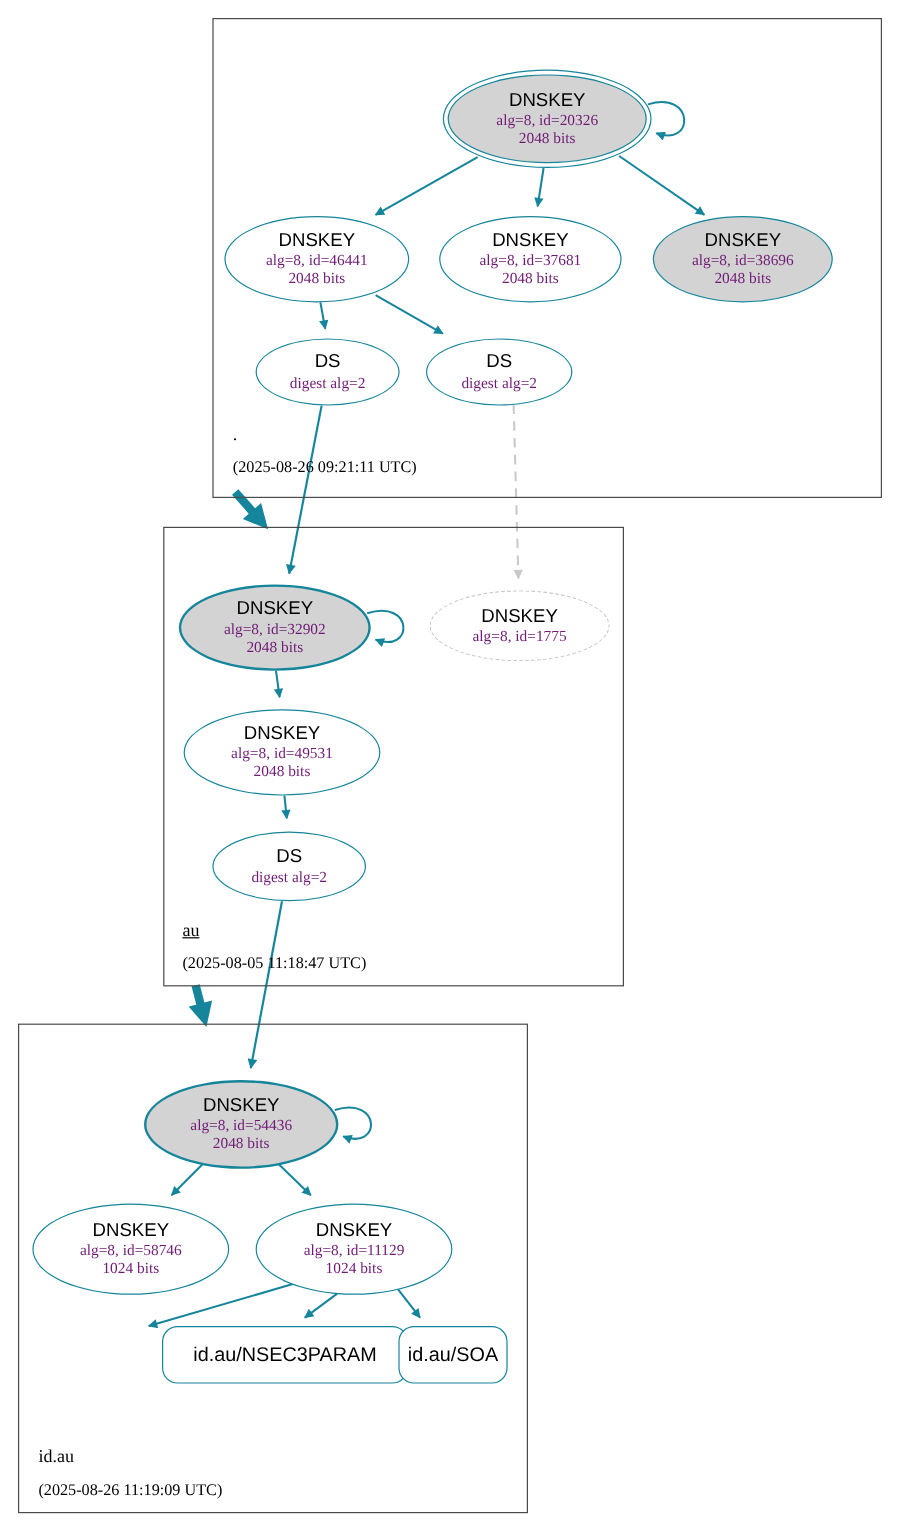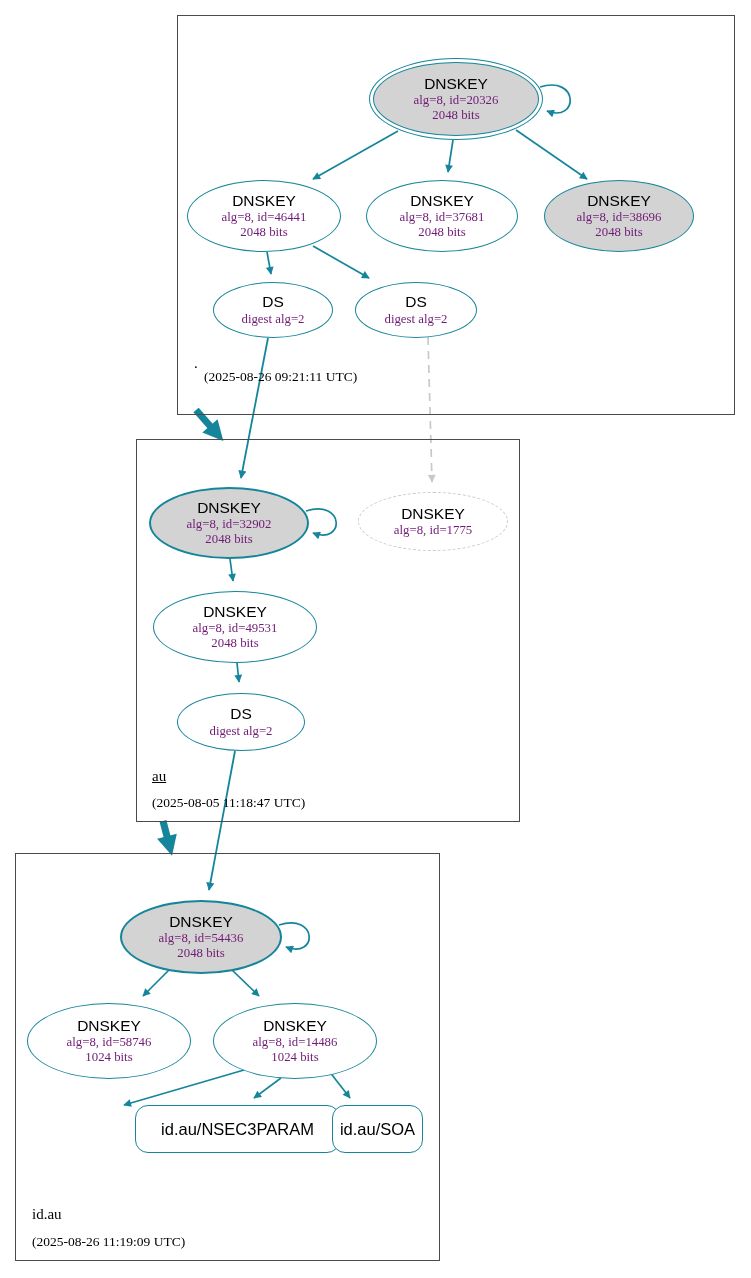--- a/index.html
+++ b/index.html
@@ -86,21 +86,21 @@
     <path d="M279,925 C318,913 318,959 286,947" fill="none" stroke="#15859b" stroke-width="1.7" marker-end="url(#ah)"></path>
     <path d="M170,969 L143,996" fill="none" stroke="#15859b" stroke-width="1.7" marker-end="url(#ah)"></path>
     <path d="M231,969 L259,996" fill="none" stroke="#15859b" stroke-width="1.7" marker-end="url(#ah)"></path>
     <path d="M244,1070 L124,1105" fill="none" stroke="#15859b" stroke-width="1.7" marker-end="url(#ah)"></path>
     <path d="M281,1078 L254,1098" fill="none" stroke="#15859b" stroke-width="1.7" marker-end="url(#ah)"></path>
     <path d="M329,1071 L350,1098" fill="none" stroke="#15859b" stroke-width="1.7" marker-end="url(#ah)"></path>
   </svg>
 
   <div class="zone-box" style="left:177px;top:15px;width:558px;height:400px;"></div>
   <div class="zone-label" style="left:194px;top:355px;">.</div>
-  <div class="zone-ts" style="left:194px;top:369px;margin-left:10px;">(2025-08-26 09:21:11 UTC)</div>
+  <div class="zone-ts" style="left:194px;top:381px;">(2025-08-26 09:21:11 UTC)</div>
 
   <div class="double-outer" style="left:369px;top:58px;width:174px;height:82px;">
     <div class="double-inner">
       <div class="node-title">DNSKEY</div>
       <div class="node-sub">alg=8, id=20326</div>
       <div class="node-sub">2048 bits</div>
     </div>
   </div>
 
   <div class="ellipse" style="left:187px;top:180px;width:154px;height:72px;">
@@ -168,21 +168,21 @@
   </div>
 
   <div class="ellipse" style="left:27px;top:1003px;width:164px;height:76px;">
     <div class="node-title">DNSKEY</div>
     <div class="node-sub">alg=8, id=58746</div>
     <div class="node-sub">1024 bits</div>
   </div>
 
   <div class="ellipse" style="left:213px;top:1003px;width:164px;height:76px;">
     <div class="node-title">DNSKEY</div>
-    <div class="node-sub">alg=8, id=14486</div>
+    <div class="node-sub">alg=8, id=11129</div>
     <div class="node-sub">1024 bits</div>
   </div>
 
   <div class="rrset" style="left:135px;top:1105px;width:205px;height:48px;">
     <span>id.au/NSEC3PARAM</span>
   </div>
   <div class="rrset" style="left:332px;top:1105px;width:91px;height:48px;">
     <span>id.au/SOA</span>
   </div>
 

